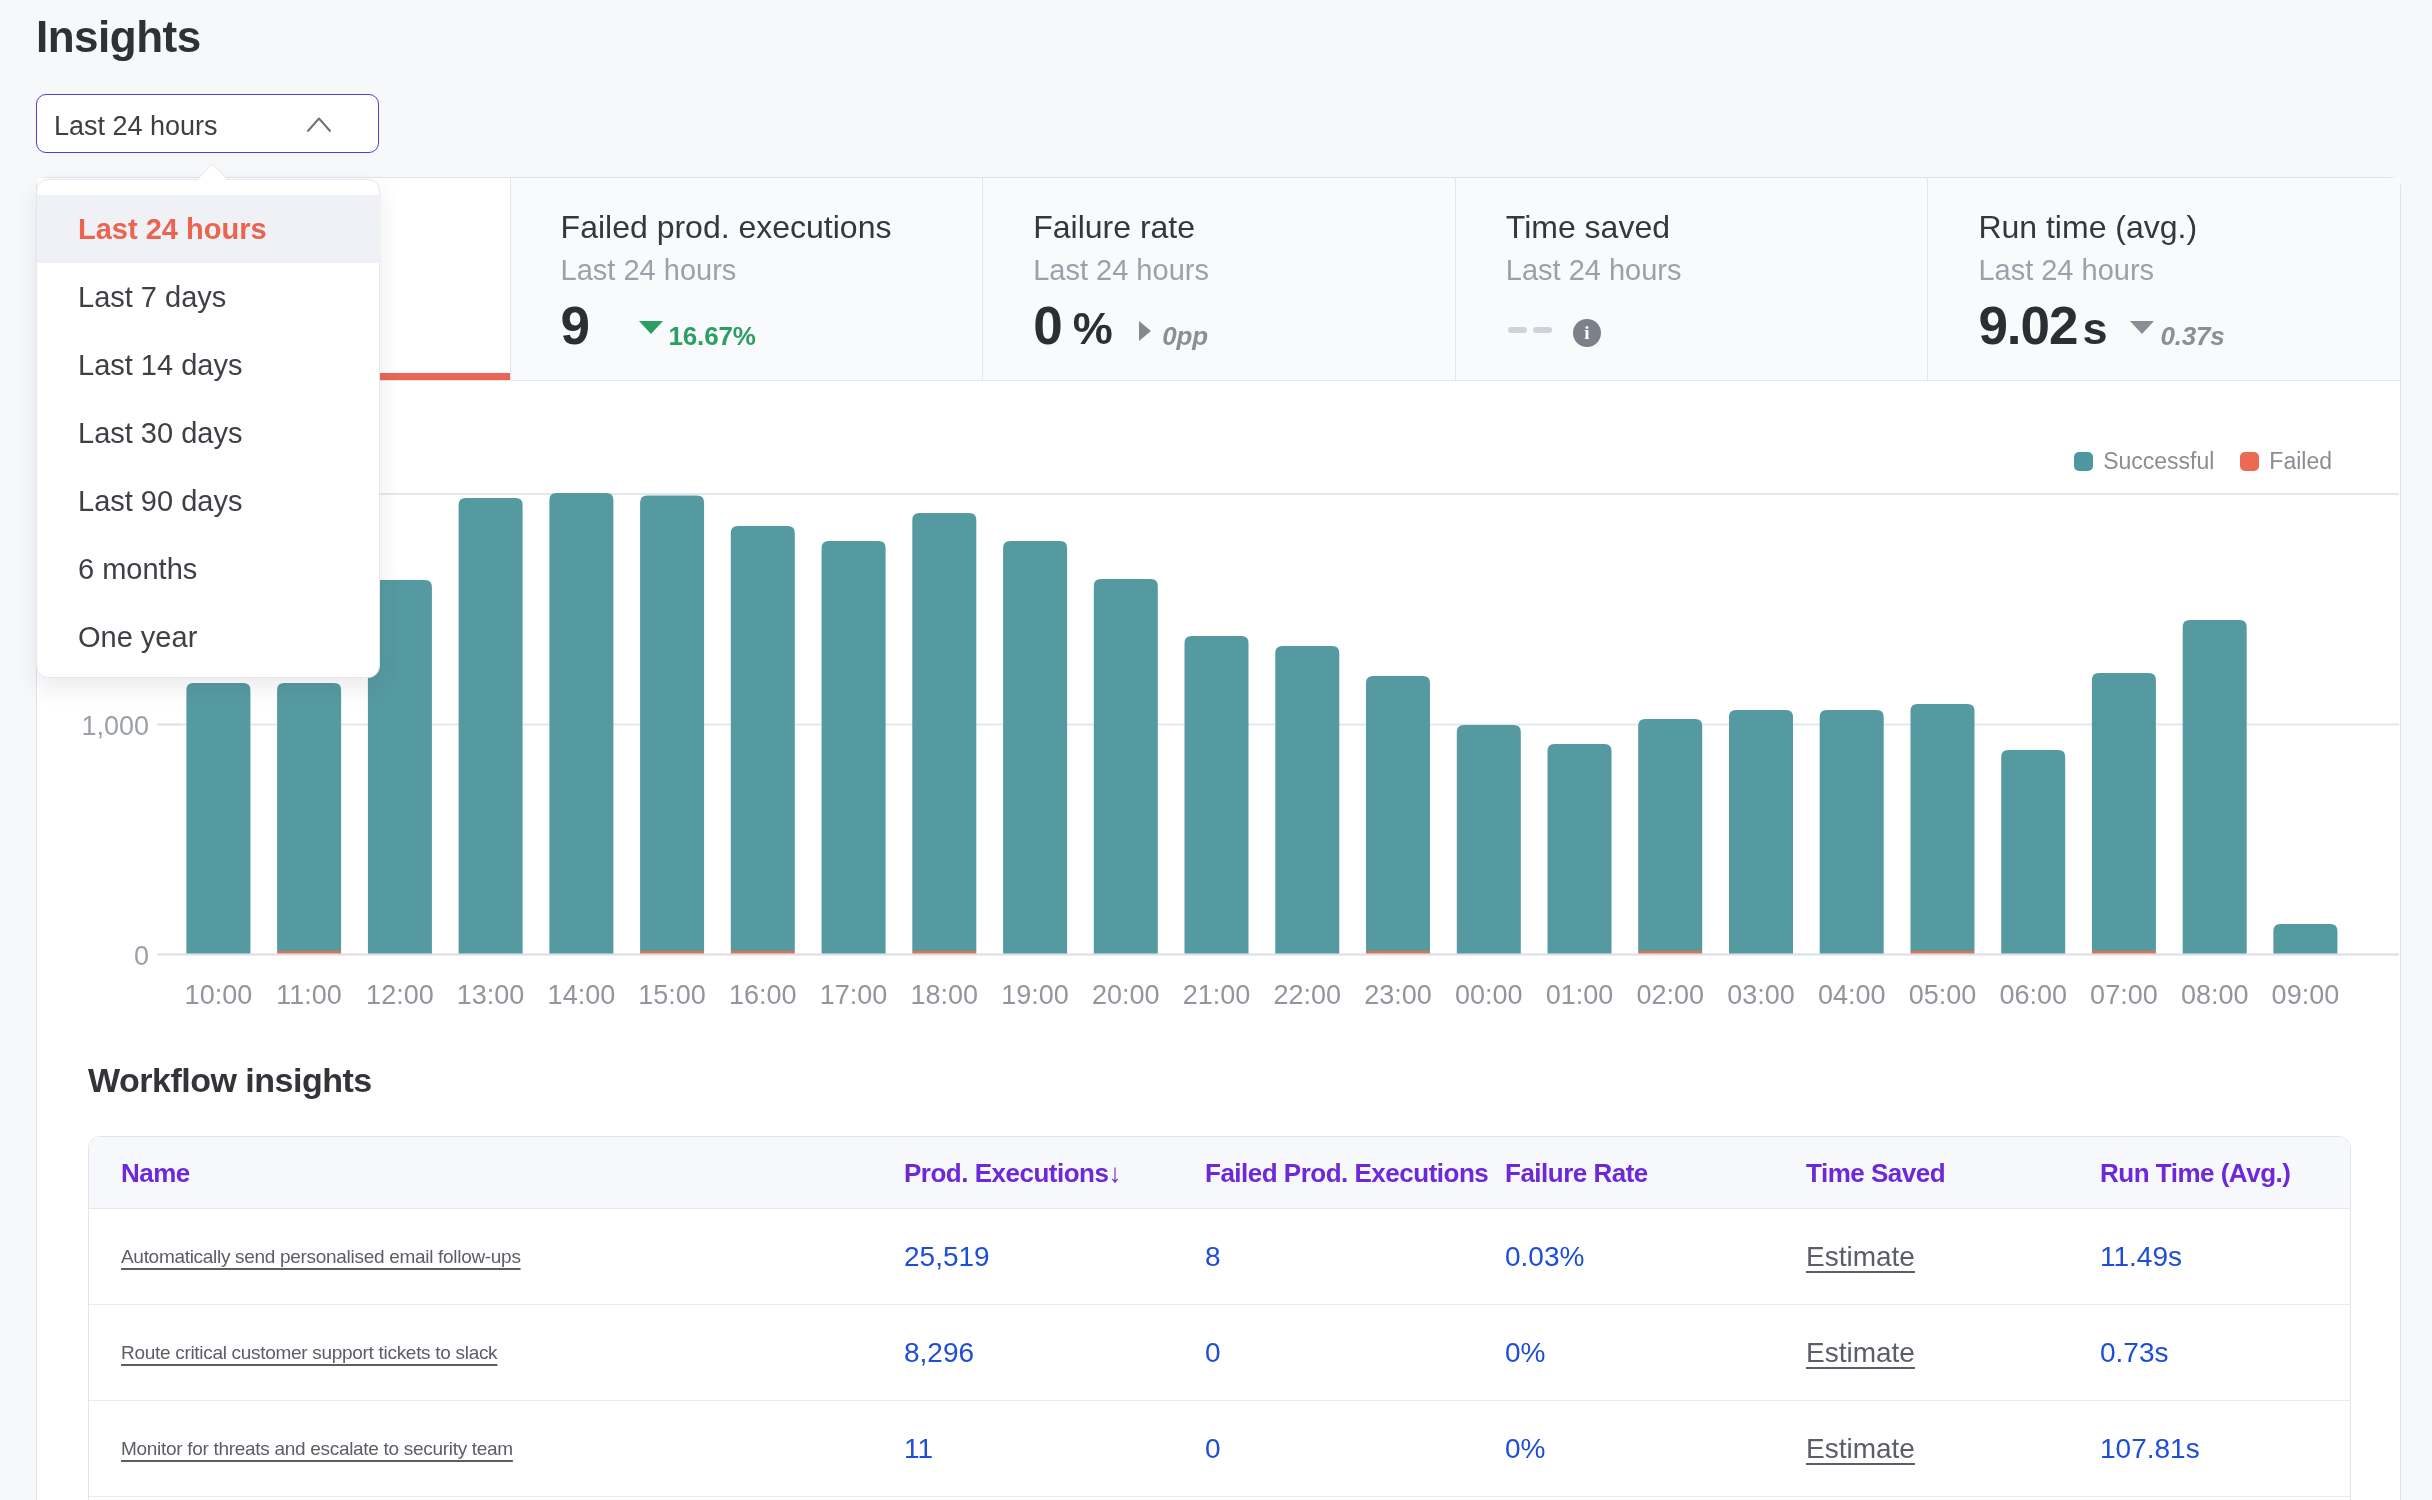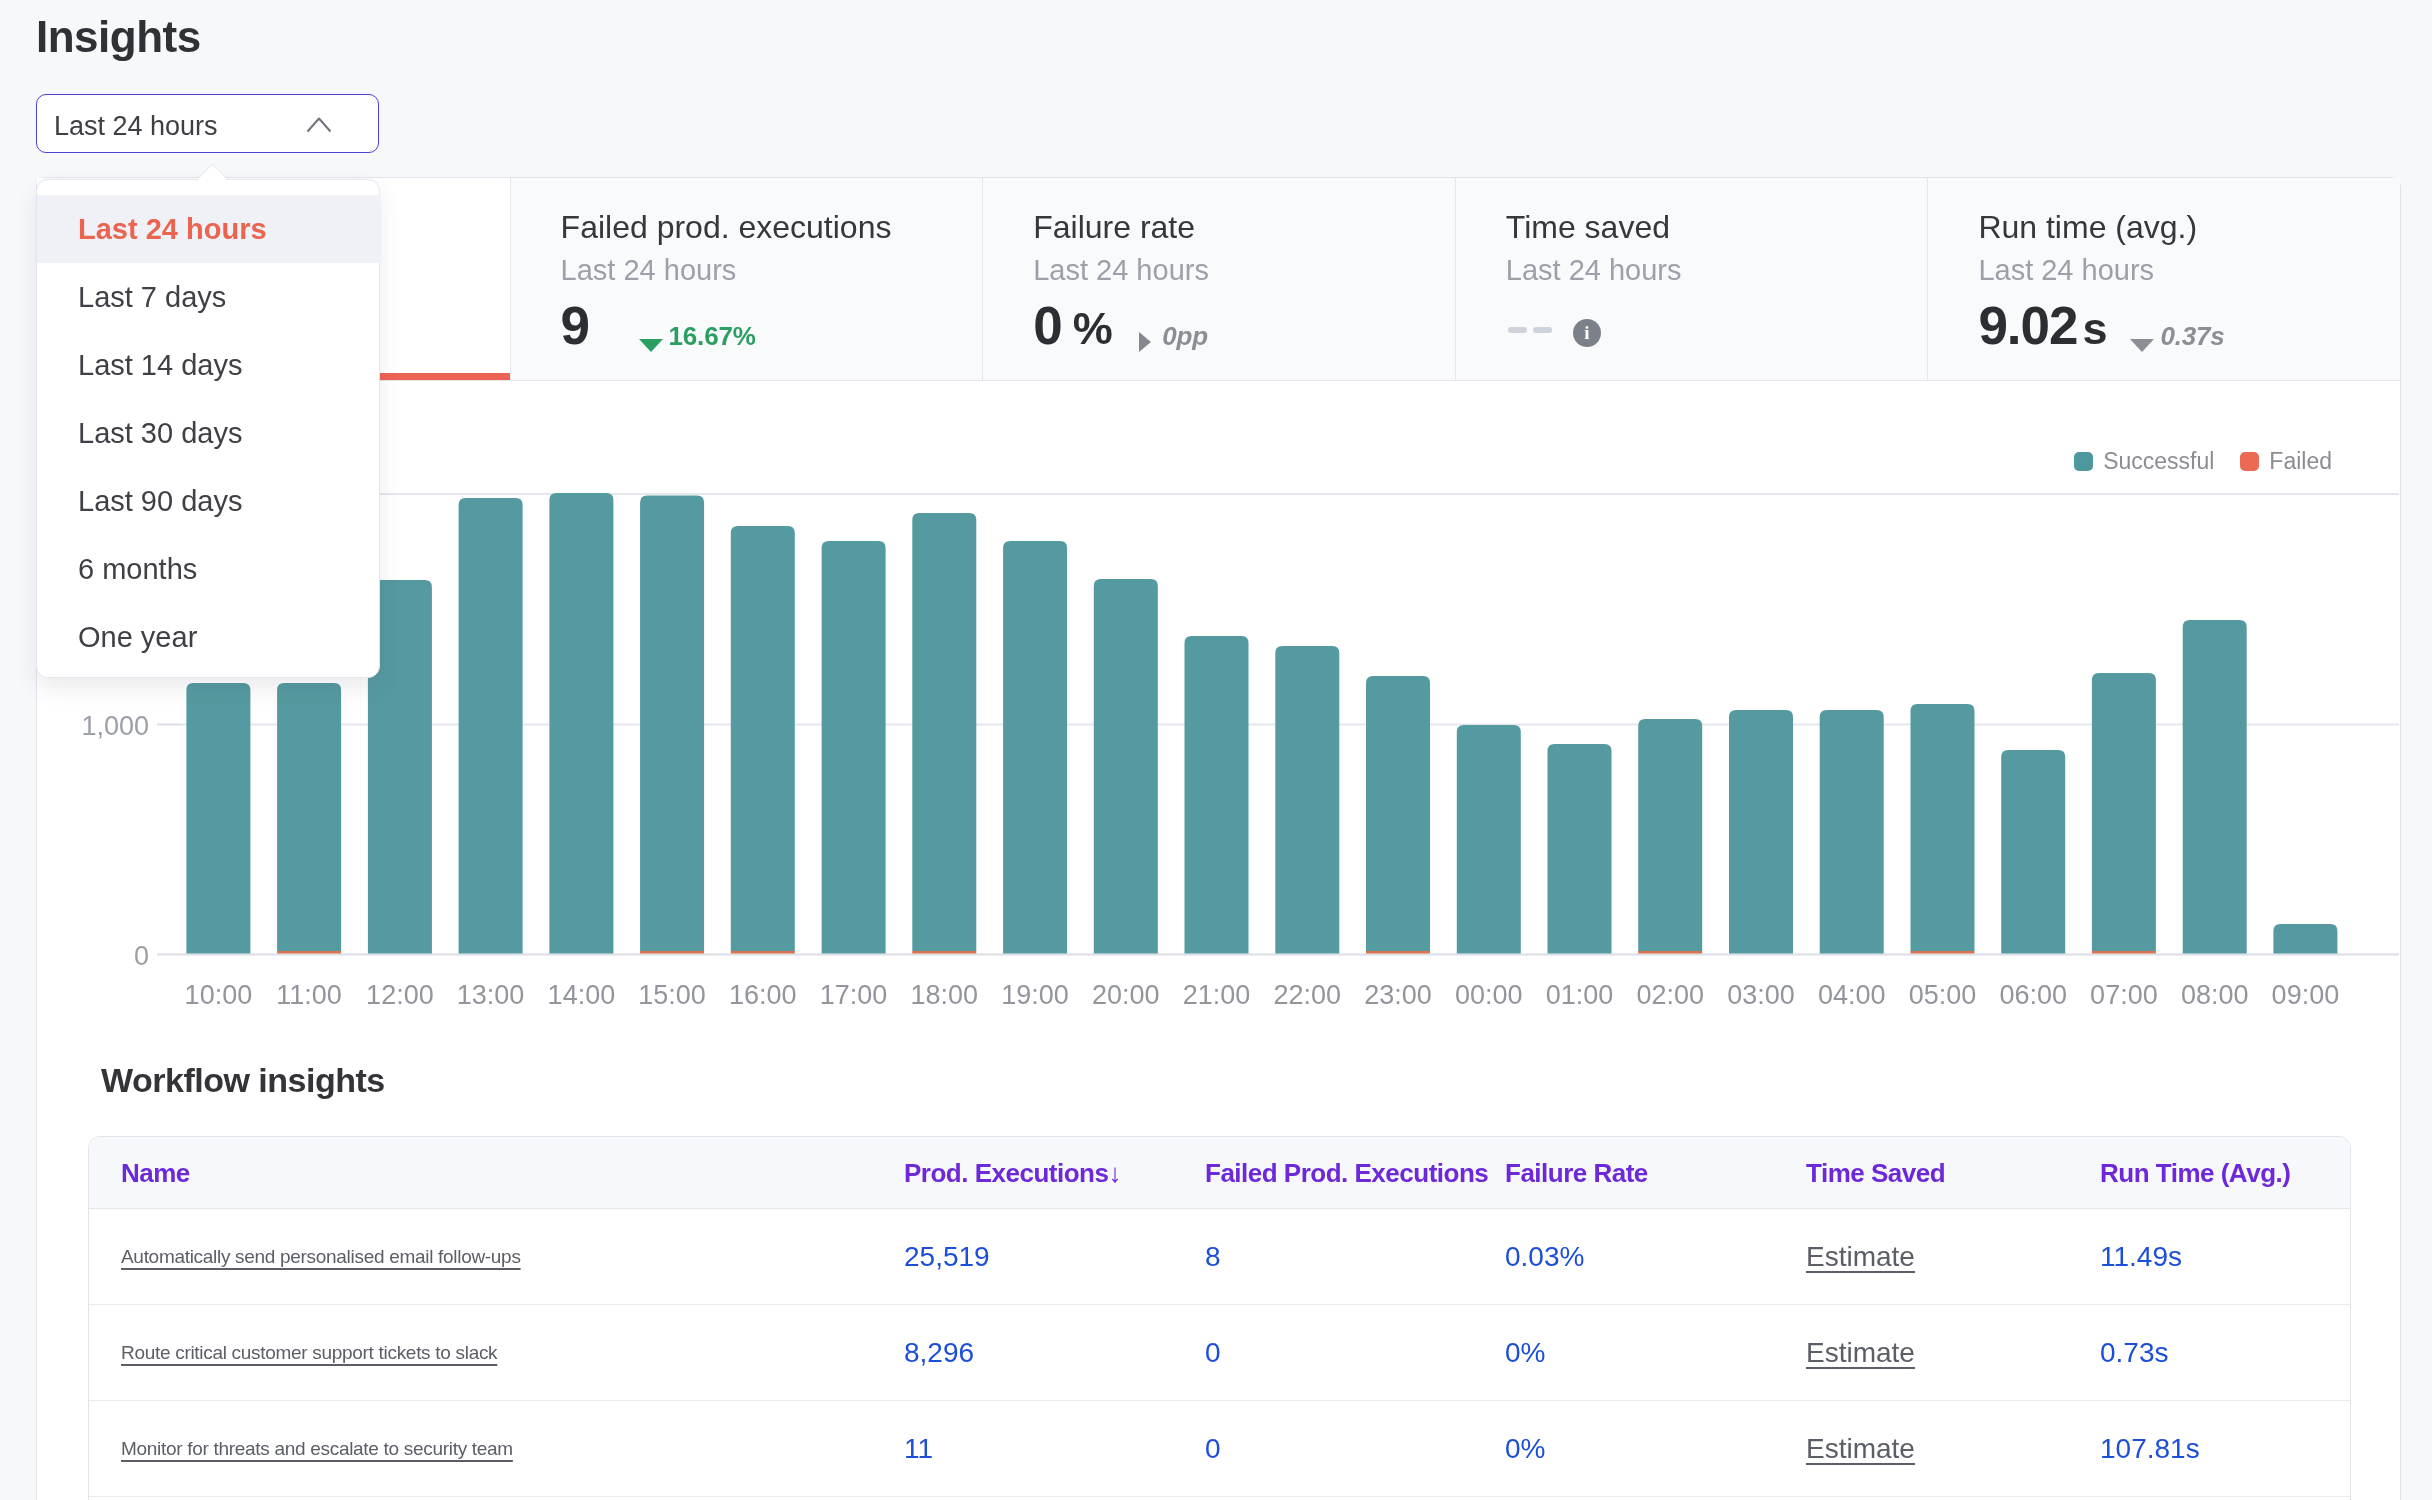--- a/index.html
+++ b/index.html
@@ -15,30 +15,30 @@
 
   
   .tabs { position:absolute; left:0; top:0; width:2363px; height:203px; border-bottom:1px solid #e4e6eb; display:flex; }
   .tab { position:relative; width:472.6px; height:202px; background:#f9fafc; border-left:1px solid #e4e6eb; }
   .tab.first { background:#ffffff; border-left:none; }
   .tab.first:after { content:""; position:absolute; left:0; bottom:0; width:100%; height:7px; background:#ec6453; }
   .tab .t1 { position:absolute; left:50px; top:33px; font-size:32px; line-height:1; color:#36373c; }
   .tab .t2 { position:absolute; left:50px; top:78px; font-size:29px; line-height:1; color:#9da0a8; }
   .val { position:absolute; left:50px; top:121px; font-size:53px; line-height:53px; font-weight:700; color:#2d2e33; letter-spacing:-1px; }
   .val .suf { font-size:45px; letter-spacing:0; }
-  .trend { position:absolute; top:143px; display:flex; align-items:flex-end; font-size:26px; font-weight:700; letter-spacing:-0.2px; }
+  .trend { position:absolute; top:143px; display:flex; align-items:flex-start; font-size:26px; font-weight:700; letter-spacing:-0.2px; }
   .trend.green { color:#2b9e62; }
   .trend.gray { color:#8b8e94;font-style:italic; }
   .tri-down { width:0; height:0; border-left:12px solid transparent; border-right:12px solid transparent; border-top:13px solid currentColor; margin-right:6px; display:inline-block; }
   .tri-right { width:0; height:0; border-top:10px solid transparent; border-bottom:10px solid transparent; border-left:12px solid #85888f; margin-right:11px; display:inline-block; }
   .dashes { display:flex; align-items:center; }
   .dash { width:19px; height:6px; background:#cdd2db; border-radius:3px; margin-right:6px; display:inline-block; }
   .info { width:28px; height:28px; border-radius:50%; background:#7c8088; color:#fff; font-size:19px; font-weight:700; display:flex; align-items:center; justify-content:center; font-family:"Liberation Serif", serif; }
 
-  h2.wf { position:absolute; left:64px; top:884px; font-size:34px; line-height:1.1; font-weight:700; color:#333438; letter-spacing:-0.5px; }
+  h2.wf { position:absolute; left:51px; top:884px; font-size:34px; line-height:1.1; font-weight:700; color:#333438; letter-spacing:-0.5px; }
 
   
   .tbl { position:absolute; left:51px; top:958px; width:2263px; height:450px;
          border:1px solid #e1e4e9; border-radius:12px 12px 0 0; background:#fff; overflow:hidden; }
   .thead { height:72px; background:#f7f8fb; border-bottom:1px solid #e4e6eb; position:relative; }
   .thead span { position:absolute; top:0; line-height:72px; font-size:26px; font-weight:700; color:#6d28d9; letter-spacing:-0.5px; }
   .row { height:96px; border-bottom:1px solid #e8ebef; position:relative; }
   .row span { position:absolute; top:0; line-height:95px; font-size:28px; }
   .row .c1 { font-size:19px; letter-spacing:-0.3px; }
   .c1 { left:32px; } .c2 { left:815px; } .c3 { left:1116px; } .c4 { left:1416px; } .c5 { left:1717px; } .c6 { left:2011px; }

